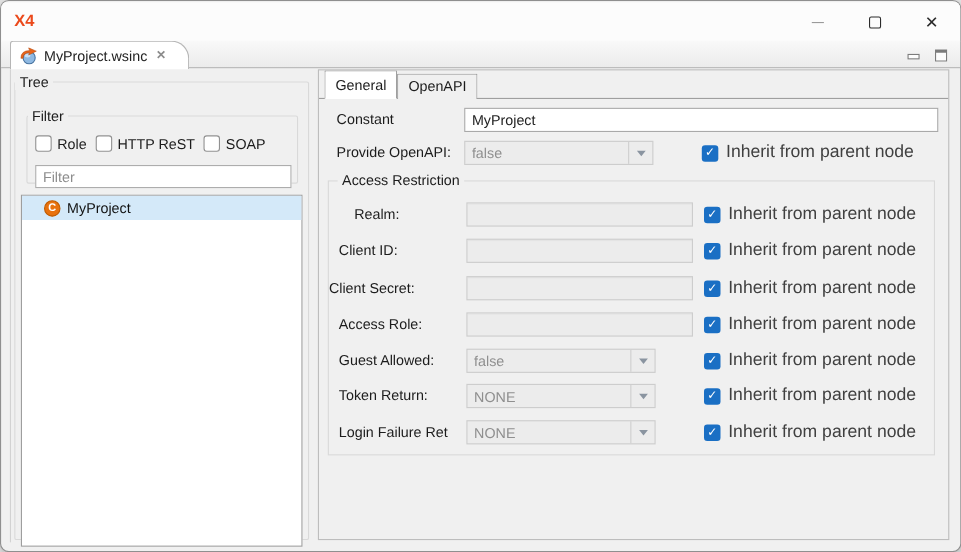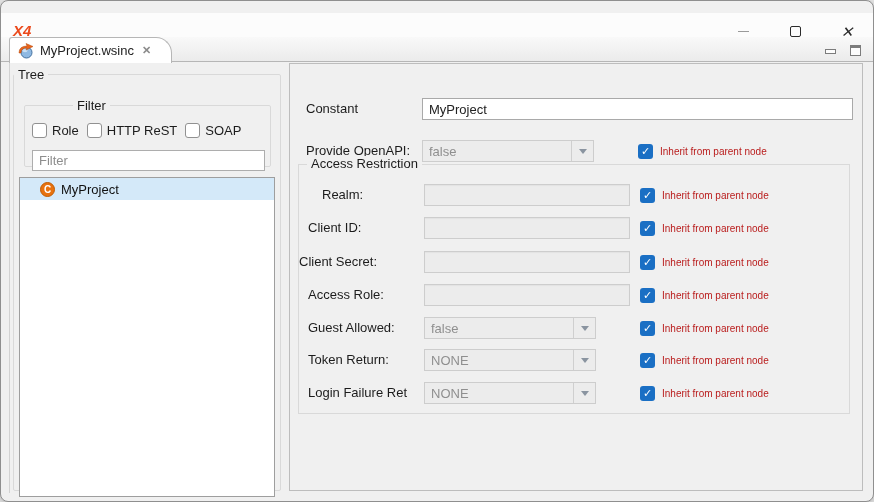--- a/index.html
+++ b/index.html
@@ -3,21 +3,21 @@
 <meta charset="utf-8">
 <style>
   * { box-sizing: border-box; margin: 0; padding: 0; }
   html, body { background: #e8e8e8; font-family: "Liberation Sans", sans-serif; }
   .window {
     position: relative; width: 874px; height: 502px;
     background: #f0f0f0; border: 1px solid #8f8f8f; border-radius: 8px;
     overflow: hidden; box-shadow: 0 2px 8px rgba(0,0,0,.25);
   }
   
-  .titlebar { position: absolute; top: 12px; left: 0; right: 0; height: 36px; background: #fcfcfc; font-style: italic; }
+  .titlebar { position: absolute; top: 1px; left: 0; right: 0; height: 36px; background: #fcfcfc; }
   .logo { position: absolute; left: 12px; top: 9px; font-size: 15px; font-weight: bold; color: #eb4a1c; letter-spacing: 0px; }
   .wcontrols { position: absolute; right: 0; top: 0; height: 36px; display: flex; }
   .wc { width: 52px; height: 36px; display: flex; align-items: center; justify-content: center; }
   .wc-min-glyph { width: 11px; height: 1px; background: #9a9a9a; }
   .wc-max-glyph { width: 11px; height: 11px; border: 1.5px solid #2b2b2b; border-radius: 2px; }
   .wc-close-glyph { font-size: 15px; color: #2b2b2b; line-height: 1; }
   
   .tabstrip { position: absolute; top: 36px; left: 0; right: 0; height: 25px;
     background: linear-gradient(#f9f9f9, #ebebeb); border-bottom: 1px solid #b6b6b6; }
   .etab { position: absolute; left: 8px; top: 0; height: 26px; background: #ffffff;
@@ -27,21 +27,21 @@
   .etab-close { font-size: 11px; color: #8b8b8b; font-weight: bold; margin-left: 2px; cursor: pointer; }
   .etab-close::after { content: "✕"; }
   .strip-btns { position: absolute; right: 12px; top: 6px; display: flex; gap: 14px; }
   .sb-min { width: 11px; height: 5px; border: 1px solid #7c7c7c; margin-top: 6px; background: #fdfdfd; }
   .sb-max { width: 11px; height: 11px; border: 1px solid #7c7c7c; border-top-width: 3px; background: #fdfdfd; margin-top: 2px; }
   
   .vline { position: absolute; left: 8px; top: 62px; height: 430px; width: 1px; background: #d2d2d2; }
   fieldset { border: 1px solid #d9d9d9; border-radius: 2px; }
   legend { font-size: 13px; color: #1c1c1c; padding: 0 4px; }
   .tree-group { position: absolute; left: 12px; top: 66px; width: 268px; height: 424px; }
-  .filter-group { position: absolute; left: 10px; top: 16px; width: 247px; height: 69px; padding-left: 48px; }
+  .filter-group { position: absolute; left: 10px; top: 16px; width: 247px; height: 69px; }
   .filter-row { position: absolute; left: 7px; top: 10px; display: flex; align-items: center; gap: 8px; }
   .fcb { display: flex; align-items: center; gap: 5px; }
   .fcb-box { width: 15px; height: 15px; background: #fff; border: 1px solid #919191; border-radius: 3px; }
   .fcb-label { font-size: 13px; color: #1c1c1c; }
   .filter-input { position: absolute; left: 7px; top: 37px; width: 233px; height: 21px;
     border: 1px solid #adadad; background: #fff; font-size: 13px; padding: 0 6px;
     font-family: "Liberation Sans", sans-serif; color: #222; }
   .filter-input::placeholder { color: #8d8d8d; }
   .tree-list { position: absolute; left: 5px; top: 95px; width: 256px; height: 320px;
     background: #ffffff; border: 1px solid #9e9e9e; }
@@ -66,21 +66,21 @@
     border: 1px solid #cdcdcd; display: flex; align-items: center; }
   .dd-value { flex: 1; font-size: 13px; color: #8f8f8f; padding-left: 6px; }
   .dd-arrow { width: 22px; height: 100%; border-left: 1px solid #cfcfcf; display: flex;
     align-items: center; justify-content: center; }
   .dd-arrow::after { content: ""; border-left: 4px solid transparent; border-right: 4px solid transparent;
     border-top: 5px solid #8a94a0; }
   .inherit { position: absolute; display: flex; align-items: center; gap: 7px; height: 22px; }
   .cb { width: 15px; height: 15px; background: #1a6fc4; border-radius: 3px; color: #fff;
     font-size: 11px; line-height: 15px; text-align: center; flex: 0 0 15px; }
   .cb::after { content: "✓"; }
-  .cb-label { font-size: 10px; color: #b91c1c; white-space: nowrap; }
+  .cb-label { font-size: 16px; color: #404040; white-space: nowrap; }
   .ar-group { position: absolute; left: 8px; top: 100px; width: 552px; height: 250px;
     border: 1px solid #d9d9d9; background: #f0f0f0; }
   .ar-legend { position: absolute; top: -9px; left: 8px; background: #f0f0f0; padding: 0 4px;
     font-size: 13px; color: #1c1c1c; }
   
   .etab-icon { width: 16px; height: 16px; }
 </style>
 </head>
 <body>
 
@@ -144,27 +144,31 @@
     <div class="tree-list">
       <div class="tree-item">
         <span class="c-icon">C</span>
         <span>MyProject</span>
       </div>
     </div>
   </fieldset>
 
   <div class="form-panel">
 
+    <div class="ftabbar">
+      <div class="ftab active">General</div>
+      <div class="ftab">OpenAPI</div>
+    </div>
 
     <div class="frow" style="top:34px; left:0; right:0;">
       <span class="flabel" style="left:16px;">Constant</span>
       <input class="tinput" style="left: 132px; width: 431px;" value="MyProject">
     </div>
 
-    <div class="frow" style="top:76px; left:0; right:0;">
+    <div class="frow" style="top:64px; left:0; right:0;">
       <span class="flabel" style="left:16px;">Provide OpenAPI:</span>
       <div class="dropdown" style="left:132px;">
         <span class="dd-value">false</span>
         <span class="dd-arrow"></span>
       </div>
       <div class="inherit" style="left:348px;">
         <span class="cb"></span>
         <span class="cb-label">Inherit from parent node</span>
       </div>
     </div>

